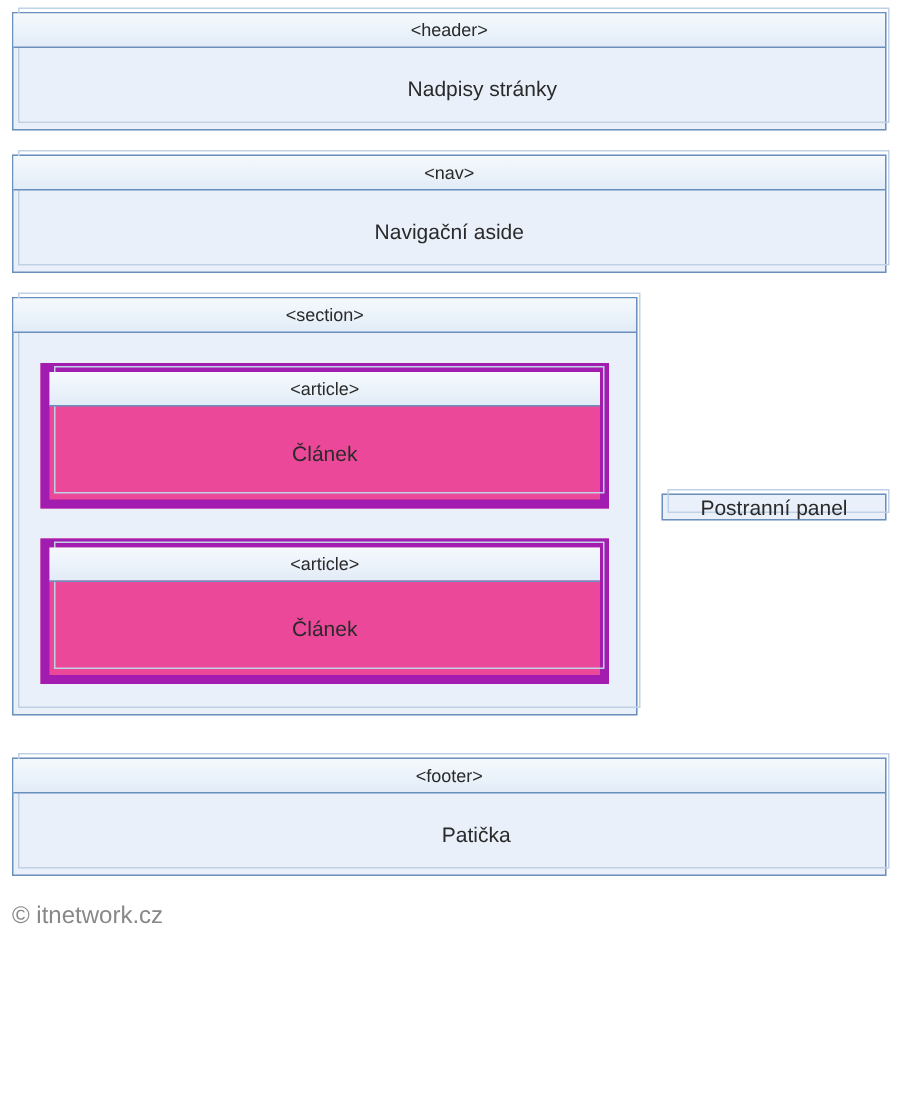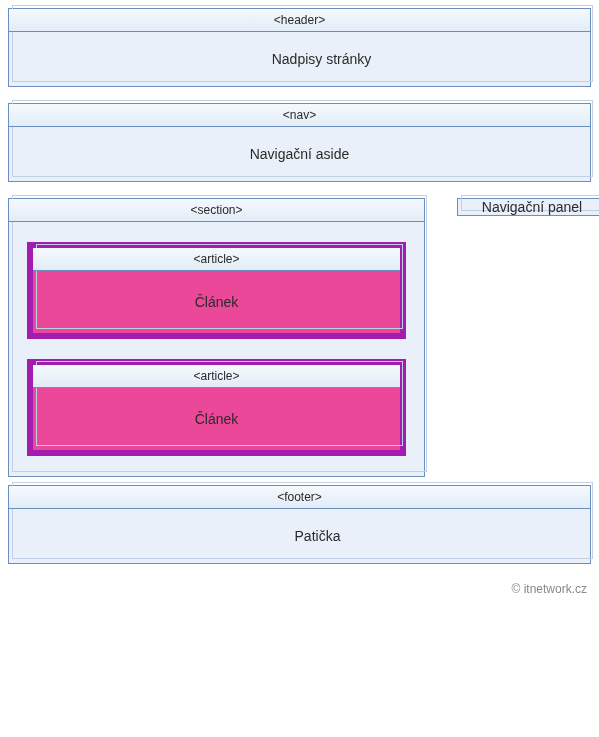--- a/index.html
+++ b/index.html
@@ -43,23 +43,23 @@
     align-items: center;
     justify-content: center;
   }
   .header-box .body   { height: 54px; padding-left: 44px; }
   .nav-box    .body   { height: 54px; }
   .section-box        { padding-bottom: 10px; }
   .footer-box .body   { height: 54px; margin-left: 36px; }
 
   .row {
     display: flex;
-    gap: 32px;
-    align-items: flex-start;
-    margin-bottom: 8px;
+    gap: 16px;
+    align-items: center;
+    margin-bottom: 28px;
   }
   .row .section-box { flex: 0 0 calc(100% - 150px - 16px); margin-bottom: 0; }
   .row .aside-box   { flex: 0 0 150px; margin-bottom: 0; }
 
   .aside-body {
     position: relative;
     z-index: 1;
     height: calc(100% - 25px);
     display: flex;
     align-items: center;
@@ -81,22 +81,21 @@
     top: -4px; left: 3px; right: -3px; bottom: 4px;
     border: 1px solid #c0d1e6;
     pointer-events: none;
   }
   .article .tag-strip {
     background: linear-gradient(#f5f9fd, #e2ecf7);
   }
   .article .body { height: 62px; }
 
   .attribution {
-    text-align: right;
-    font-size: 12px;
+    font-size: 16px;
     color: #888;
     padding: 2px 4px 0 0;
   }
 </style>
 </head>
 <body>
 
 <div class="box header-box">
   <div class="tag-strip">&lt;header&gt;</div>
   <div class="body">Nadpisy stránky</div>
@@ -117,21 +116,21 @@
       <div class="body">Článek</div>
     </div>
 
     <div class="article">
       <div class="tag-strip">&lt;article&gt;</div>
       <div class="body">Článek</div>
     </div>
   </div>
 
   <div class="box aside-box">
-    <div class="aside-body">Navigační panel</div>
+    <div class="aside-body">Postranní panel</div>
   </div>
 
 </div>
 
 <div class="box footer-box">
   <div class="tag-strip">&lt;footer&gt;</div>
   <div class="body">Patička</div>
 </div>
 
 <div class="attribution">© itnetwork.cz</div>

